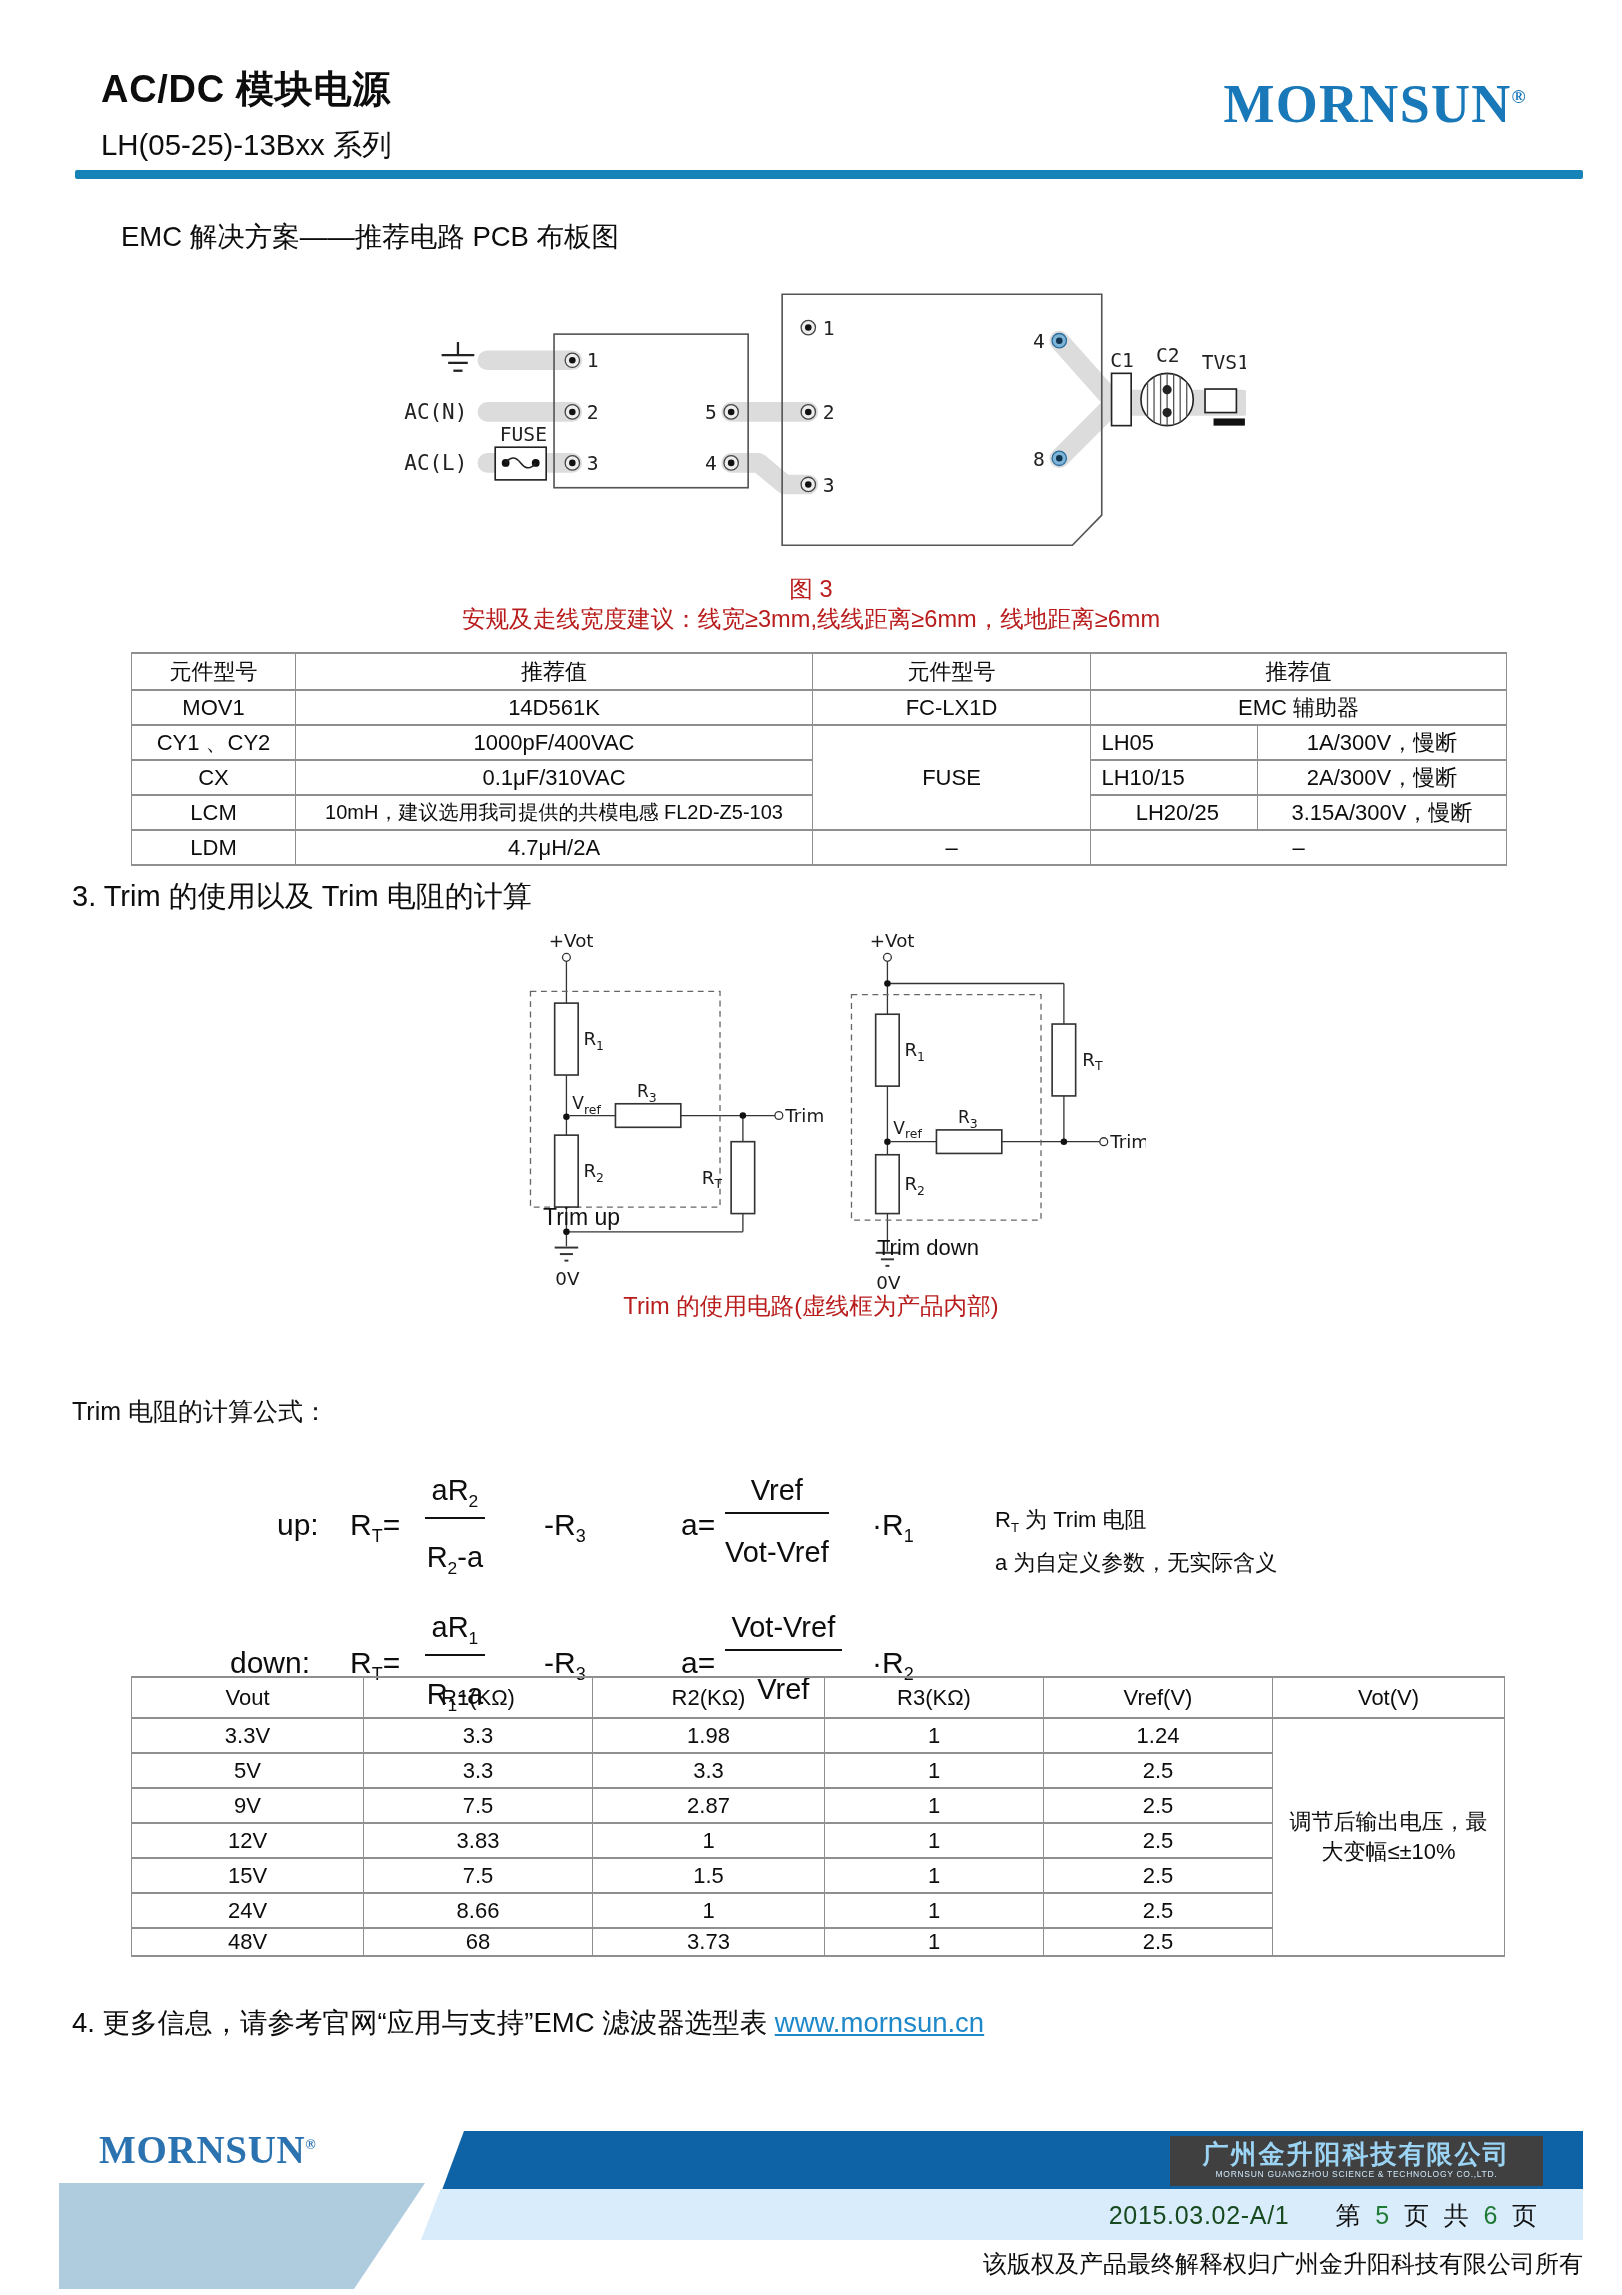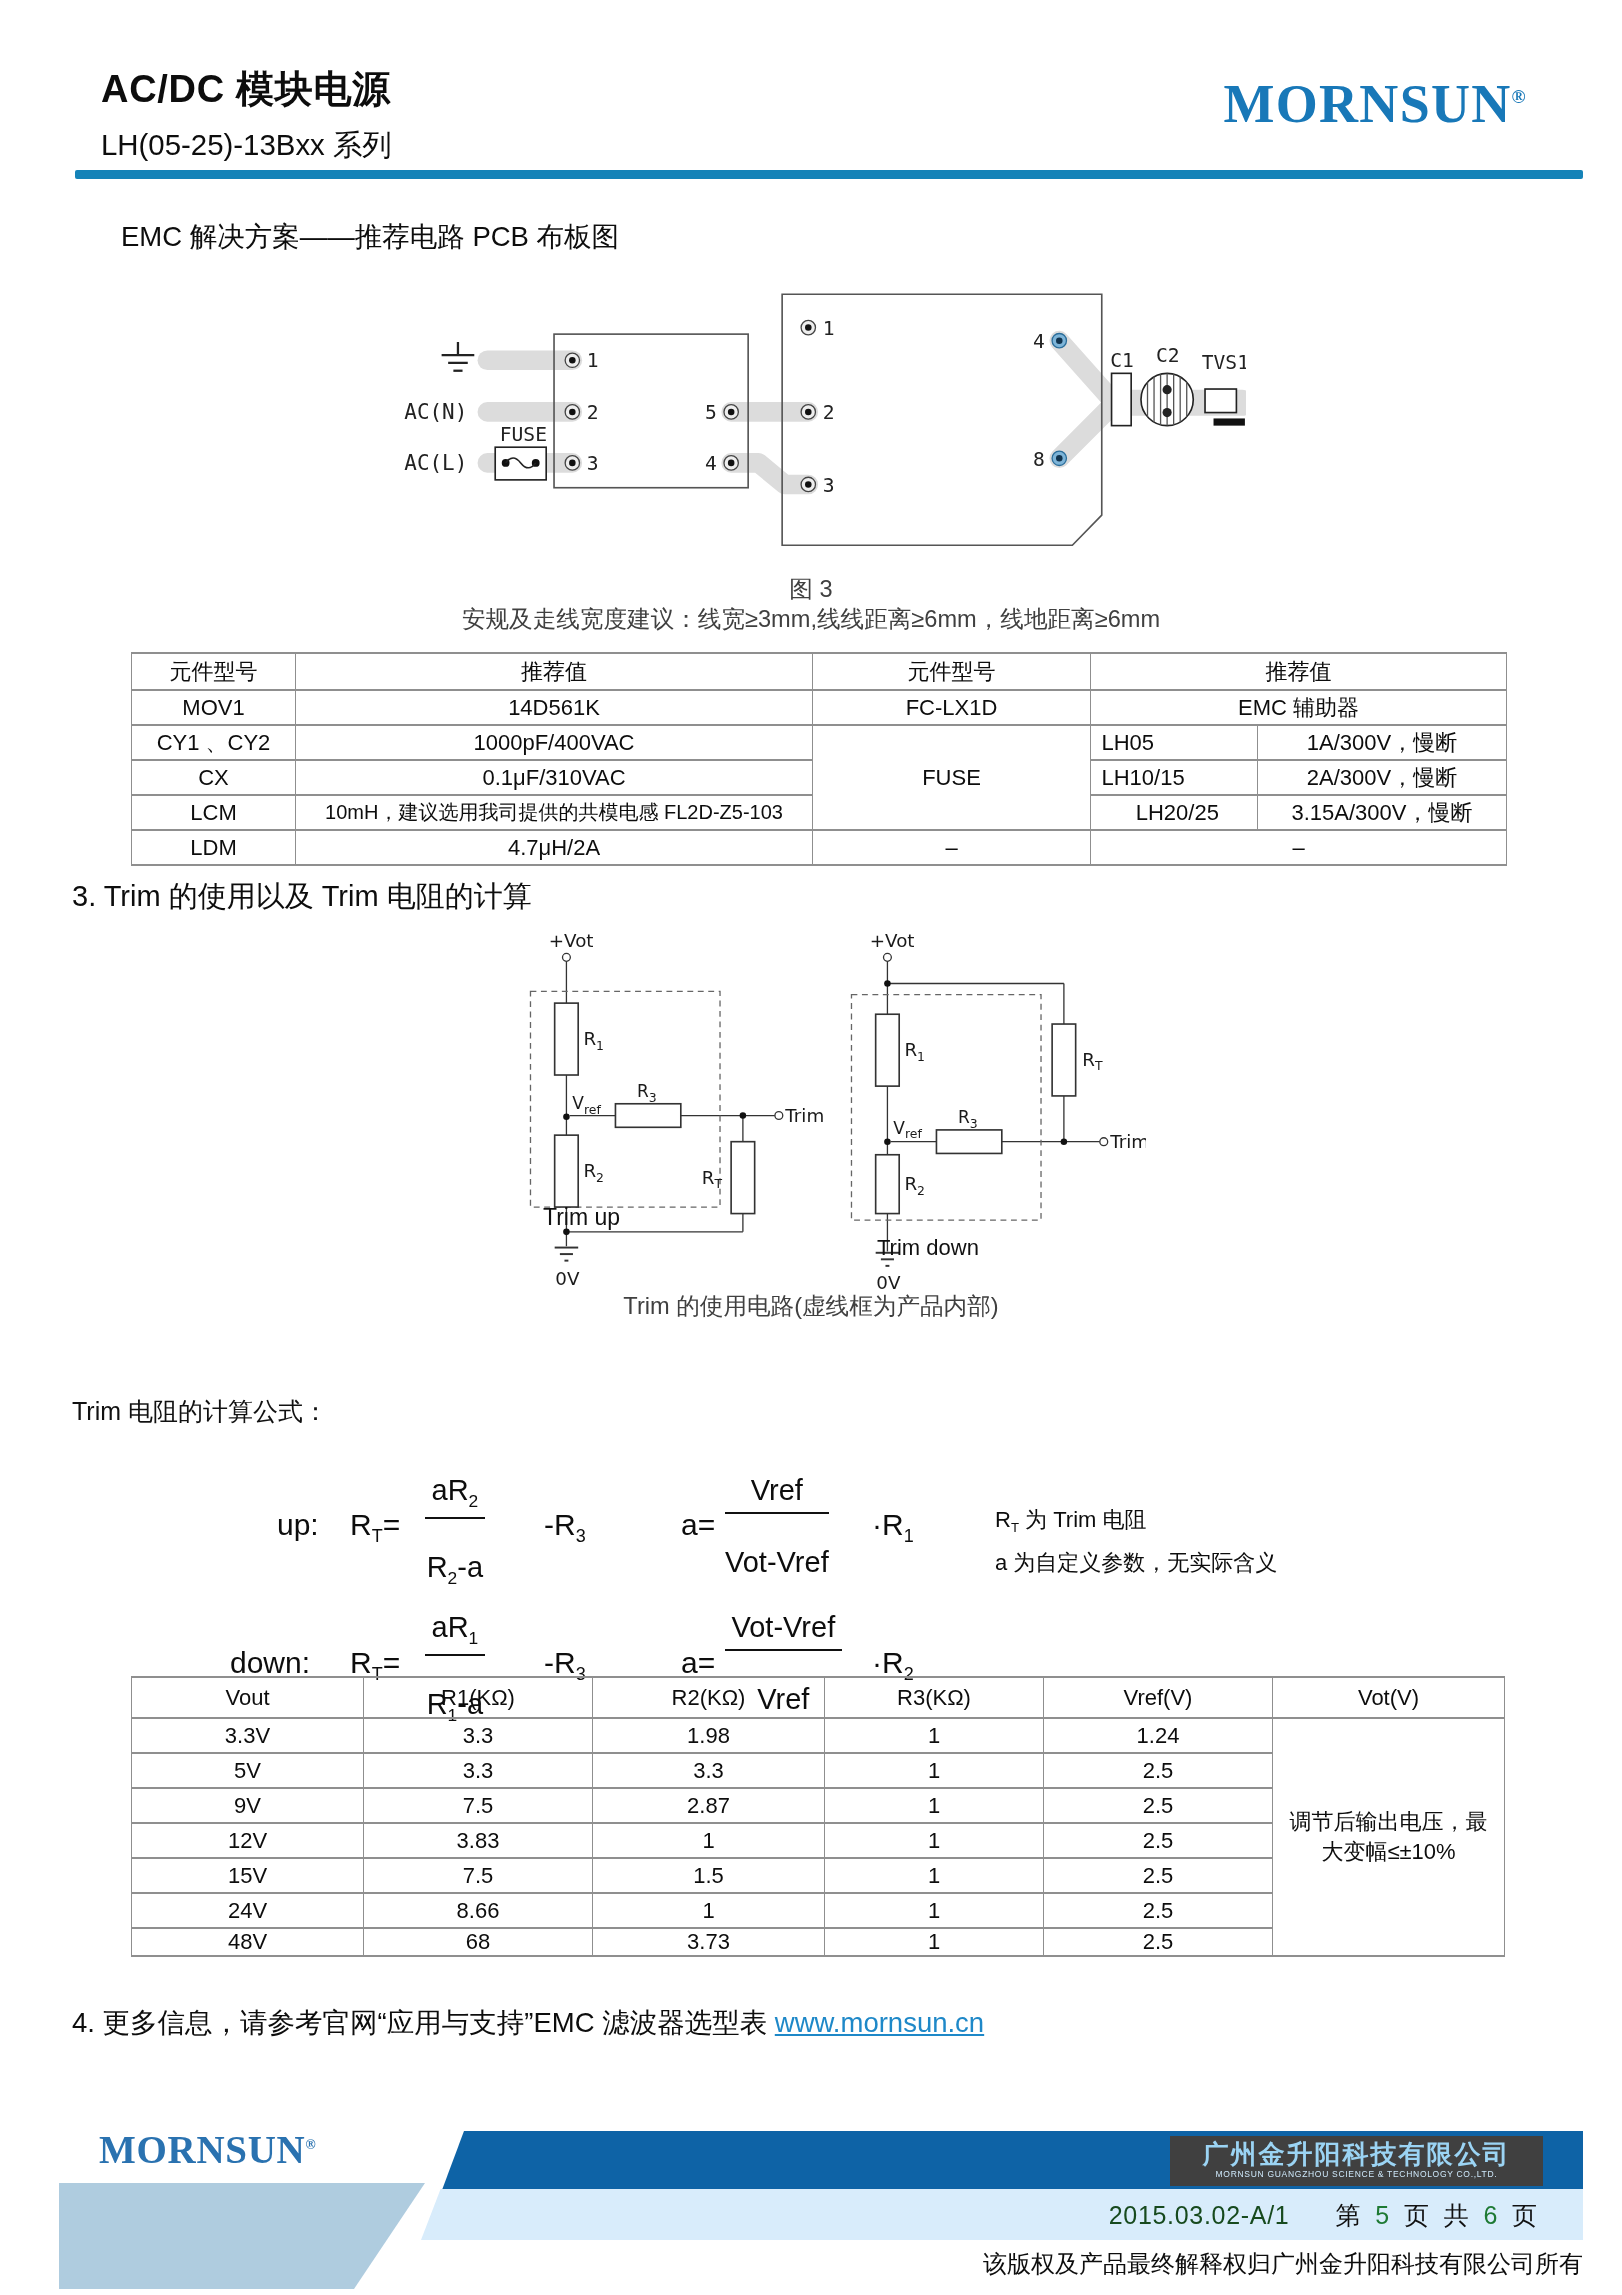--- a/index.html
+++ b/index.html
@@ -8,38 +8,38 @@
   .abs{position:absolute;}
   
   .doc-title{font-size:38px;font-weight:bold;letter-spacing:0.7px;color:#0d0d0d;}
   .doc-series{font-size:29.4px;color:#0d0d0d;}
   .brand-logo{font-family:"Liberation Serif","DejaVu Serif",serif;font-weight:bold;font-size:54px;color:#1878b8;letter-spacing:1.3px;}
   .brand-logo sup{font-size:0.35em;vertical-align:super;}
   .head-rule{background:#1583b8;height:9.2px;border-radius:2px;}
   
   .sec-head{font-size:27.5px;color:#0d0d0d;}
   .sec-head-num{font-size:29px;color:#0d0d0d;}
-  .center-line{left:0;width:1622px;text-align:center;font-size:23.6px;color:#404040;}
+  .center-line{left:0;width:1622px;text-align:center;font-size:23.6px;color:#b91c1c;}
   
   table.dt{border-collapse:collapse;table-layout:fixed;}
   table.dt td{border:1.3px solid #8f8f8f;border-top-width:2px;border-bottom-width:2px;text-align:center;vertical-align:middle;font-size:22px;color:#0d0d0d;padding:0 3.9px;overflow:hidden;}
   table.dt td.small{font-size:20px;}
   
   svg text{font-family:"DejaVu Sans","Liberation Sans",sans-serif;fill:#1a1a1a;}
   .lbl{font-size:28px;}
   .lbl-sm{font-size:26px;}
   .sub{font-size:19px;}
   .pinlbl{font-size:30px;font-family:"DejaVu Sans Mono","Liberation Mono",monospace;fill:#222;}
   .netlbl{font-size:32px;font-family:"DejaVu Sans Mono","Liberation Mono",monospace;fill:#222;}
   
   .ftxt{font-size:30px;color:#0d0d0d;white-space:nowrap;}
   .ftxt sub,.frac sub,.note sub{font-size:0.6em;}
   .frac{display:inline-block;text-align:center;font-size:29px;color:#0d0d0d;}
   .frac .num{border-bottom:2px solid #111;padding:0 6.5px 5.2px 6.5px;white-space:nowrap;}
-  .frac .den{padding-top:22px;white-space:nowrap;margin-top:10px;}
+  .frac .den{padding-top:22px;white-space:nowrap;}
   .note{font-size:22px;color:#0d0d0d;line-height:35px;white-space:nowrap;}
   
   .more-line{font-size:27.5px;color:#0d0d0d;white-space:nowrap;}
   .more-line a{color:#1e88c8;text-decoration:underline;}
   
   .ft-gray{background:#afccdf;clip-path:polygon(0 0,100% 0,calc(100% - 71px) 100%,0 100%);}
   .ft-dark{background:#0e63a6;clip-path:polygon(22px 0,100% 0,100% 100%,0 100%);}
   .ft-light{background:#d8ecfb;clip-path:polygon(19.6px 0,100% 0,100% 100%,0 100%);}
   .ft-logo{font-family:"Liberation Serif","DejaVu Serif",serif;font-weight:bold;font-size:39px;color:#2a72b0;letter-spacing:0.7px;}
   .ft-logo sup{font-size:0.35em;}

